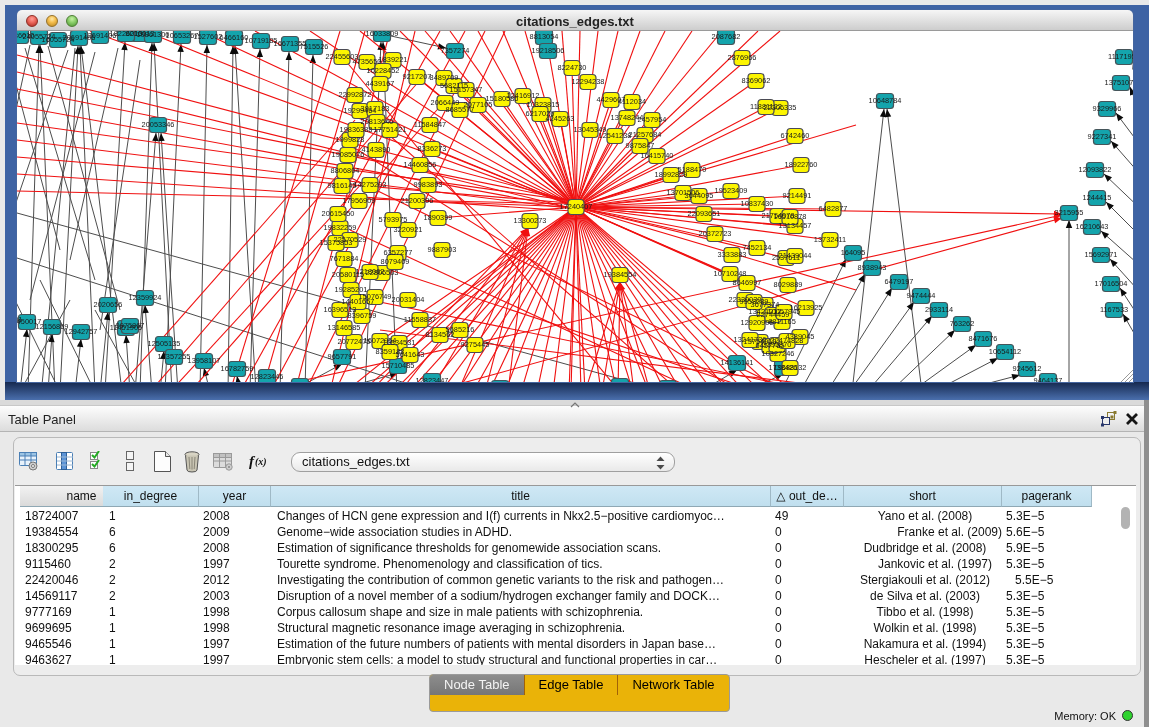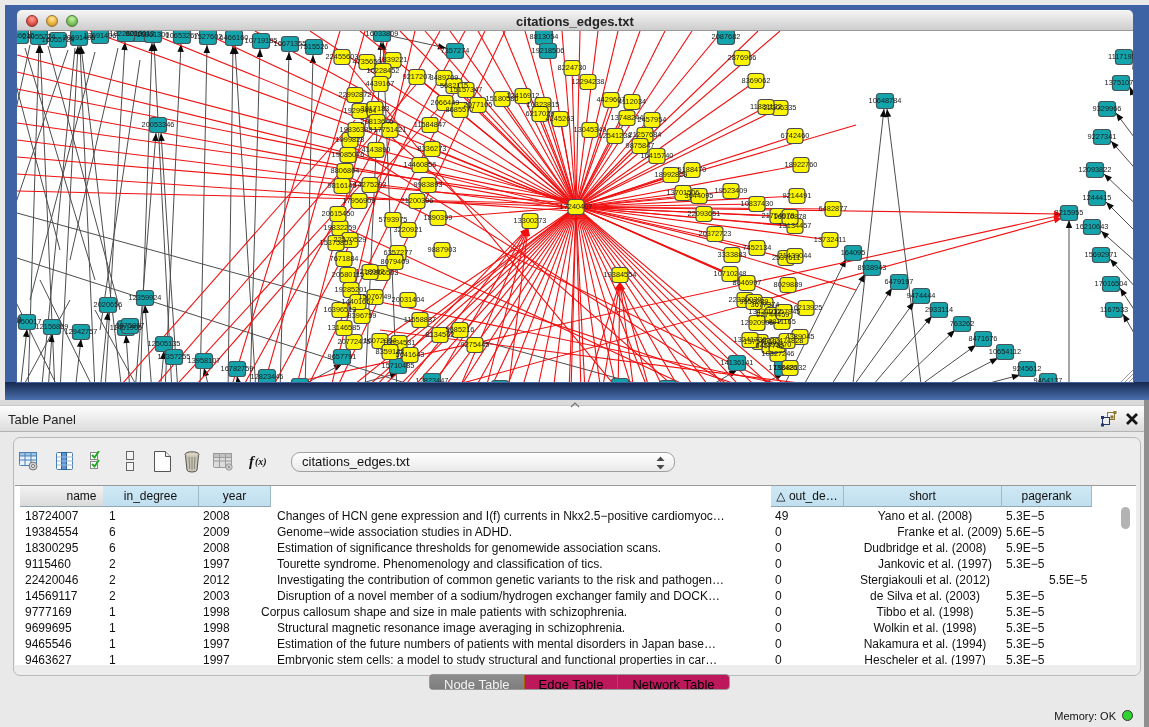--- a/index.html
+++ b/index.html
@@ -37,22 +37,22 @@
   background:#fff; overflow:hidden; border-top:1px solid #999; }
 .hdr { position:absolute; top:0; height:21px; background:linear-gradient(#cfe8f5,#c0dfee);
   border-right:1px solid #9fb9c6; border-bottom:1px solid #8fa8b4; font-size:12px;
   color:#111; text-align:center; line-height:21px; }
 .hdr.gray { background:linear-gradient(#f2f2f2,#dadada); border-right:1px solid #aaa;padding-left:36px; }
 .row { position:absolute; height:16px; font-size:12px; color:#111; white-space:nowrap; }
 .cell { position:absolute; top:0; overflow:hidden; }
 #sbthumb { position:absolute; left:1106px; top:21px; width:9px; height:22px;
   border-radius:5px; background:#b3b3b3; }
 
-#tabs { position:absolute; left:429px; top:674px; height:16px; display:flex;
-  border:1px solid #9a9a9a; border-radius:4px; overflow:hidden; background:#be185d; font-size:13px; }
+#tabs { position:absolute; left:429px; top:674px; height:38px; display:flex;
+  border:1px solid #9a9a9a; border-radius:4px; overflow:hidden; background:#eab308; font-size:13px; }
 #tabs div { padding:2px 14px 0 14px; height:20px; }
 #tabs .sel { background:linear-gradient(#8d8d8d,#767676); color:#f4f4f4; }
 #tabs .sep { border-left:1px solid #a16207; }
 
 #mem { position:absolute; right:33px; top:710px; font-size:11px; color:#111; }
 #memdot { position:absolute; right:16px; top:710px; width:11px; height:11px;
   border-radius:50%; background:#2fd32f; border:1px solid #333; }
 #rstrip { position:absolute; left:1144px; top:400px; width:5px; height:327px; background:#8f8f8f; }
 .icon { position:absolute; top:451px; }
 </style></head>
@@ -843,20 +843,21 @@
     <text x="6" y="14" font-family="Liberation Serif, serif" font-style="italic" font-weight="bold" font-size="10" fill="#111">(x)</text>
   </svg>
 <div id="combo">citations_edges.txt<svg width="11" height="14" viewBox="0 0 11 14" style="position:absolute;right:8px;top:3px">
       <path d="M5.5 0.5 L9.5 5 H1.5 Z" fill="#4a4a4a"></path>
       <path d="M5.5 13.5 L9.5 9 H1.5 Z" fill="#4a4a4a"></path>
     </svg></div>
 <div id="tablewrap">
     <div class="hdr gray" style="left:5px;width:88px">name</div>
     <div class="hdr" style="left:88px;width:96px">in_degree</div>
     <div class="hdr" style="left:184px;width:72px">year</div>
+    <div class="hdr" style="left:256px;width:500px">title</div>
     <div class="hdr" style="left:756px;width:73px">△ out_de…</div>
     <div class="hdr" style="left:829px;width:158px">short</div>
     <div class="hdr" style="left:987px;width:90px">pagerank</div>
     <div class="row" style="top:23px">
       <span class="cell" style="left:10px;width:76px">18724007</span>
       <span class="cell" style="left:94px;width:88px">1</span>
       <span class="cell" style="left:188px;width:66px">2008</span>
       <span class="cell" style="left:262px;width:492px">Changes of HCN gene expression and I(f) currents in Nkx2.5−positive cardiomyoc…</span>
       <span class="cell" style="left:760px;width:68px">49</span>
       <span class="cell" style="left:833px;width:154px;text-align:center">Yano et al. (2008)</span>
@@ -889,36 +890,36 @@
       <span class="cell" style="left:843px;width:154px;text-align:center">Jankovic et al. (1997)</span>
       <span class="cell" style="left:991px;width:84px">5.3E−5</span>
     </div>
     <div class="row" style="top:87px">
       <span class="cell" style="left:10px;width:76px">22420046</span>
       <span class="cell" style="left:94px;width:88px">2</span>
       <span class="cell" style="left:188px;width:66px">2012</span>
       <span class="cell" style="left:262px;width:492px">Investigating the contribution of common genetic variants to the risk and pathogen…</span>
       <span class="cell" style="left:760px;width:68px">0</span>
       <span class="cell" style="left:833px;width:154px;text-align:center">Stergiakouli et al. (2012)</span>
-      <span class="cell" style="left:1034px;width:84px">5.5E−5</span>
+      <span class="cell" style="left:1000px;width:84px">5.5E−5</span>
     </div>
     <div class="row" style="top:103px">
       <span class="cell" style="left:10px;width:76px">14569117</span>
       <span class="cell" style="left:94px;width:88px">2</span>
       <span class="cell" style="left:188px;width:66px">2003</span>
       <span class="cell" style="left:262px;width:492px">Disruption of a novel member of a sodium/hydrogen exchanger family and DOCK…</span>
       <span class="cell" style="left:760px;width:68px">0</span>
       <span class="cell" style="left:833px;width:154px;text-align:center">de Silva et al. (2003)</span>
       <span class="cell" style="left:991px;width:84px">5.3E−5</span>
     </div>
     <div class="row" style="top:119px">
       <span class="cell" style="left:10px;width:76px">9777169</span>
       <span class="cell" style="left:94px;width:88px">1</span>
       <span class="cell" style="left:188px;width:66px">1998</span>
-      <span class="cell" style="left:246px;width:492px">Corpus callosum shape and size in male patients with schizophrenia.</span>
+      <span class="cell" style="left:262px;width:492px">Corpus callosum shape and size in male patients with schizophrenia.</span>
       <span class="cell" style="left:760px;width:68px">0</span>
       <span class="cell" style="left:833px;width:154px;text-align:center">Tibbo et al. (1998)</span>
       <span class="cell" style="left:991px;width:84px">5.3E−5</span>
     </div>
     <div class="row" style="top:135px">
       <span class="cell" style="left:10px;width:76px">9699695</span>
       <span class="cell" style="left:94px;width:88px">1</span>
       <span class="cell" style="left:188px;width:66px">1998</span>
       <span class="cell" style="left:262px;width:492px">Structural magnetic resonance image averaging in schizophrenia.</span>
       <span class="cell" style="left:760px;width:68px">0</span>

